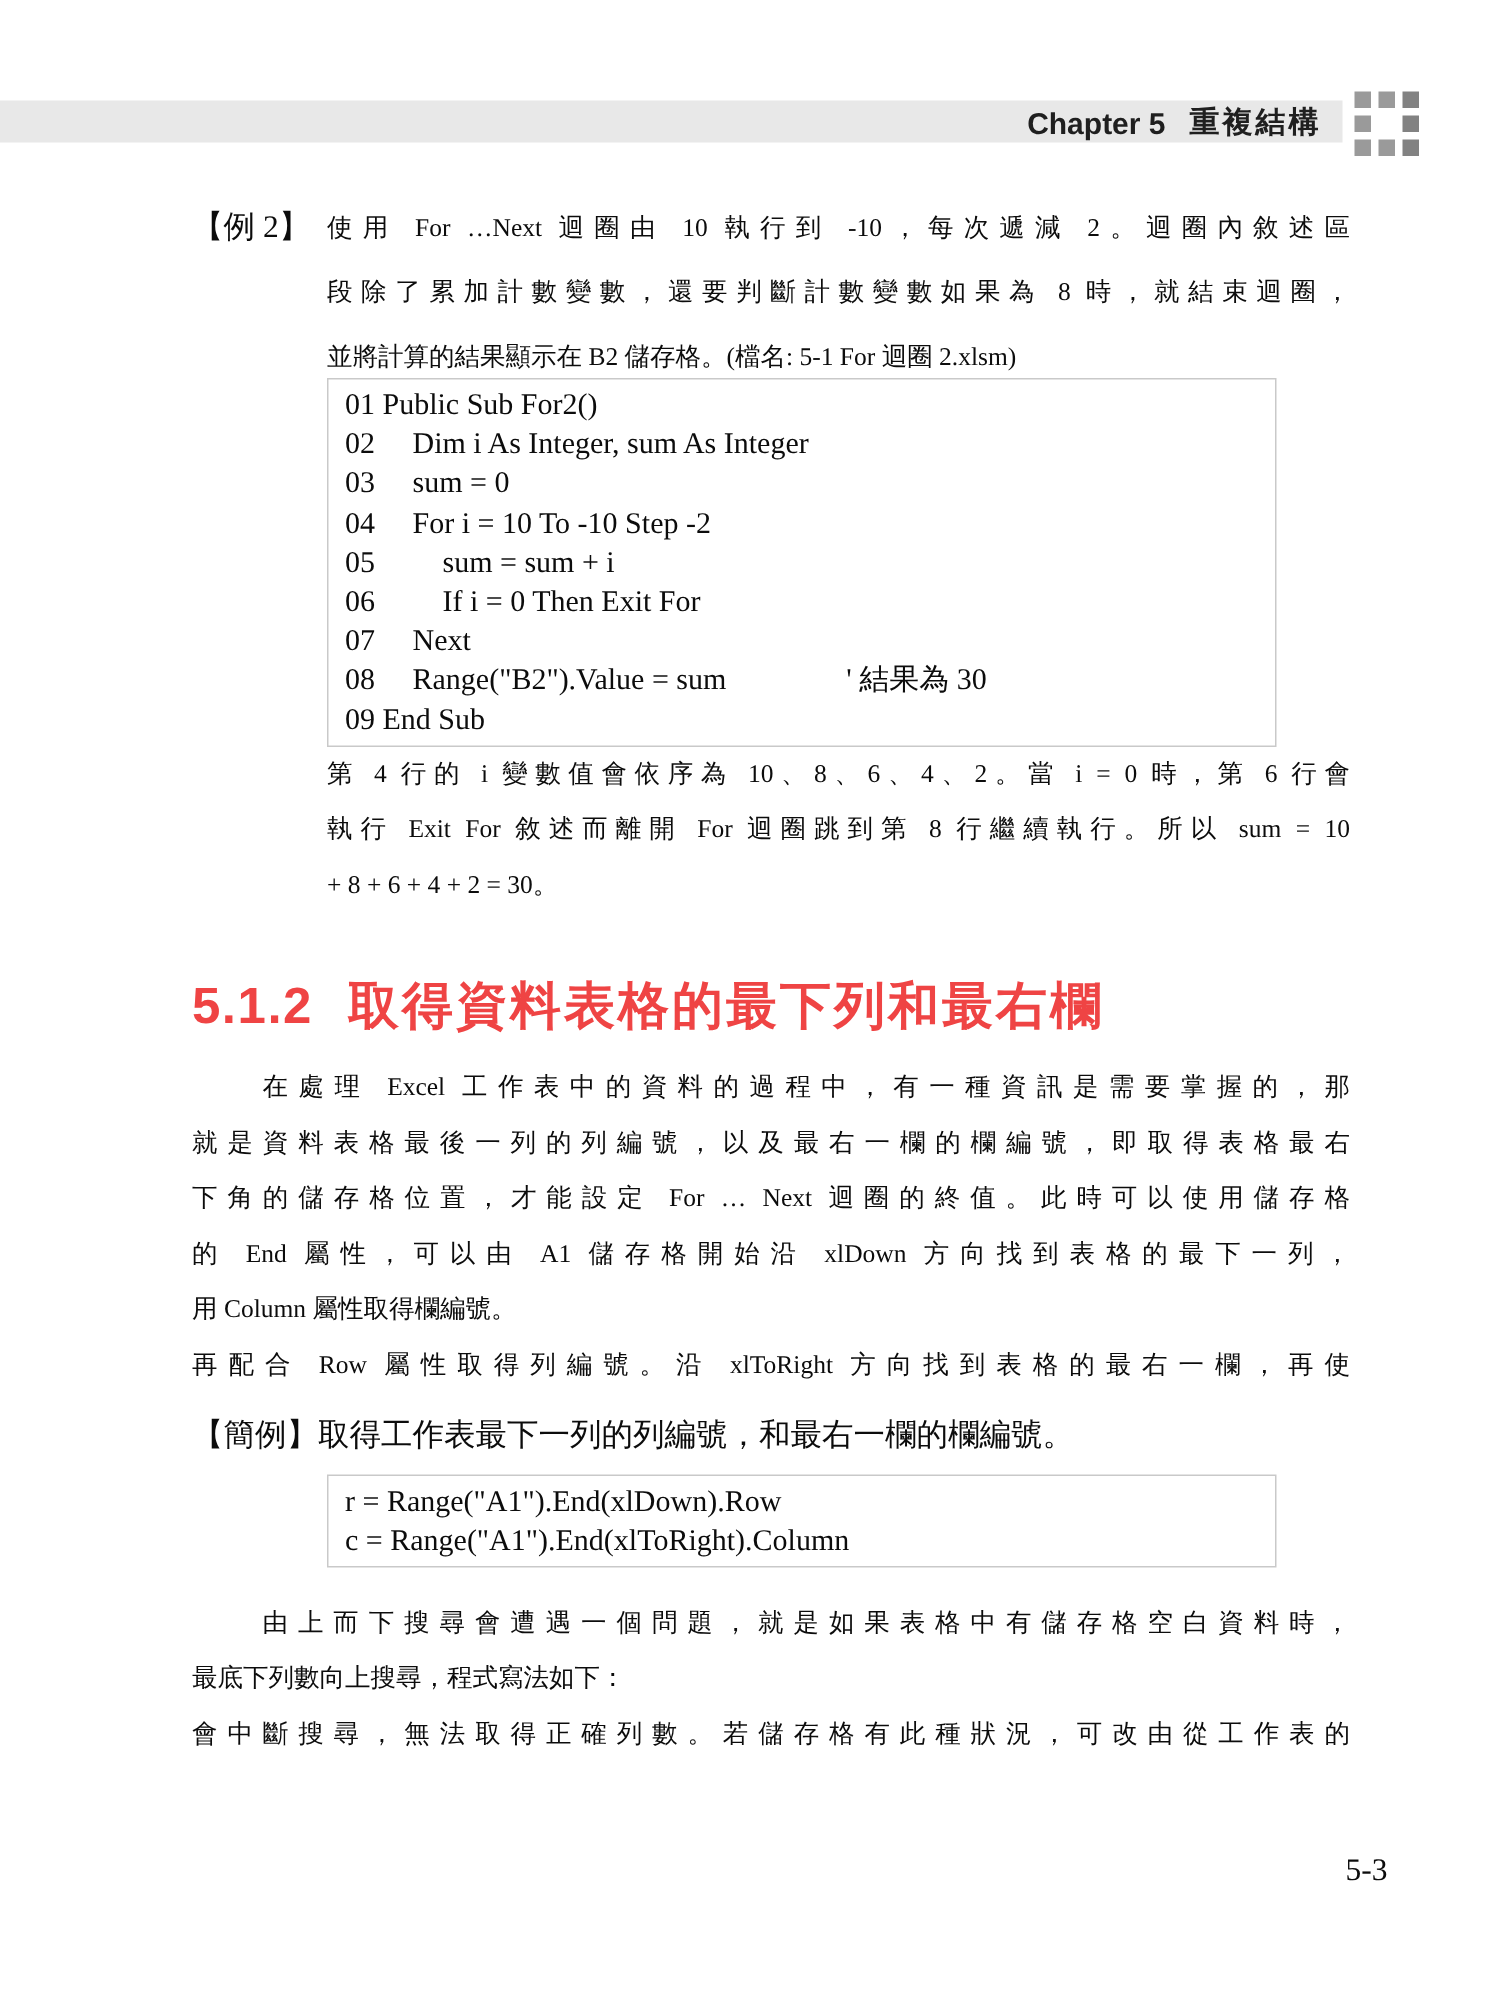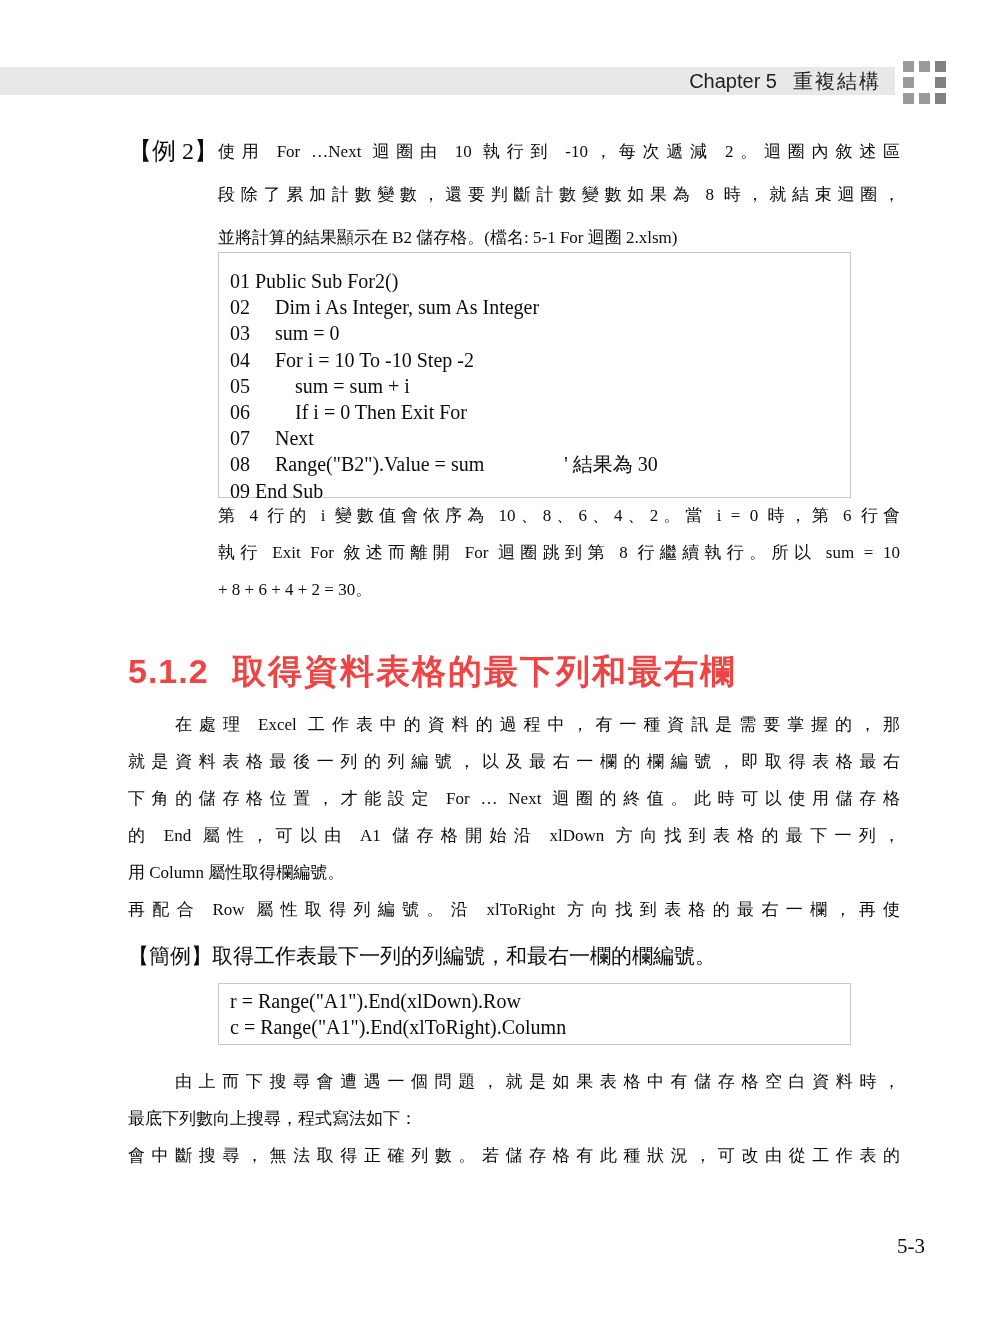--- a/index.html
+++ b/index.html
@@ -4,47 +4,47 @@
 <style>
   html,body { margin:0; padding:0; background:#ffffff; }
   .page {
     position:relative; width:1000px; height:1341px; background:#ffffff;
     font-family:"Liberation Serif","DejaVu Serif",serif; color:#0c0c0c;
     overflow:hidden;
   }
   
   .chapter-bar {
     position:absolute; left:0; top:67px; width:895px; height:28px;
-    background:#e8e8e8; display:flex; align-items:center; justify-content:flex-end;
+    background:#e8e8e8; display:flex; align-items:flex-end; justify-content:flex-end;
     padding-right:14px; box-sizing:border-box;
-    font-family:"Liberation Sans","DejaVu Sans",sans-serif; font-size:20px; color:#1f1f1f;
+    font-family:"Liberation Sans","DejaVu Sans",sans-serif; font-size:20px; color:#1f1f1f;font-weight:bold;
   }
   .chapter-bar .chap { margin-right:16px; }
   .chapter-bar .ctitle { letter-spacing:2px; }
   .grid-icon {
     position:absolute; left:903px; top:61px; width:43px; height:43px;
     display:grid; grid-template-columns:repeat(3,11px); grid-template-rows:repeat(3,11px);
     gap:5px;
   }
   .grid-icon .cell { width:11px; height:11px; background:#9a9a9a; }
   .grid-icon .cell.dark { background:#828282; }
   .grid-icon .cell.empty { background:transparent; }
   
   .pline { line-height:37px; font-size:17px; text-align:justify; text-align-last:justify; }
   .pline.last { text-align:left; text-align-last:left; }
   
-  .ex-label { position:absolute; left:128px; top:130px; line-height:43px; font-size:24px; }
+  .ex-label { position:absolute; left:128px; top:130px; line-height:43px; font-size:21px; }
   .ex-lines { position:absolute; left:218px; top:130px; width:682px; }
   .ex-lines .pline { line-height:43px; }
   
   .codebox {
     position:absolute; left:218px; width:633px; box-sizing:border-box;
     border:1px solid #c9c9c9; background:#ffffff;
   }
-  .codebox1 { top:252px; height:246px; padding:15px 0 0 11px; }
+  .codebox1 { top:252px; height:246px; padding:4px 0 0 11px; }
   .codebox2 { top:983px; height:62px; padding:4px 0 0 11px; }
   .code-line { font-size:20px; line-height:26.2px; white-space:pre; }
   
   .explain { position:absolute; left:218px; top:497px; width:682px; }
   
   .section-heading {
     position:absolute; left:128px; top:648px; line-height:46px;
     font-family:"Liberation Sans","DejaVu Sans",sans-serif;
     font-weight:bold; font-size:34px; color:#ef4444; white-space:nowrap;
   }

